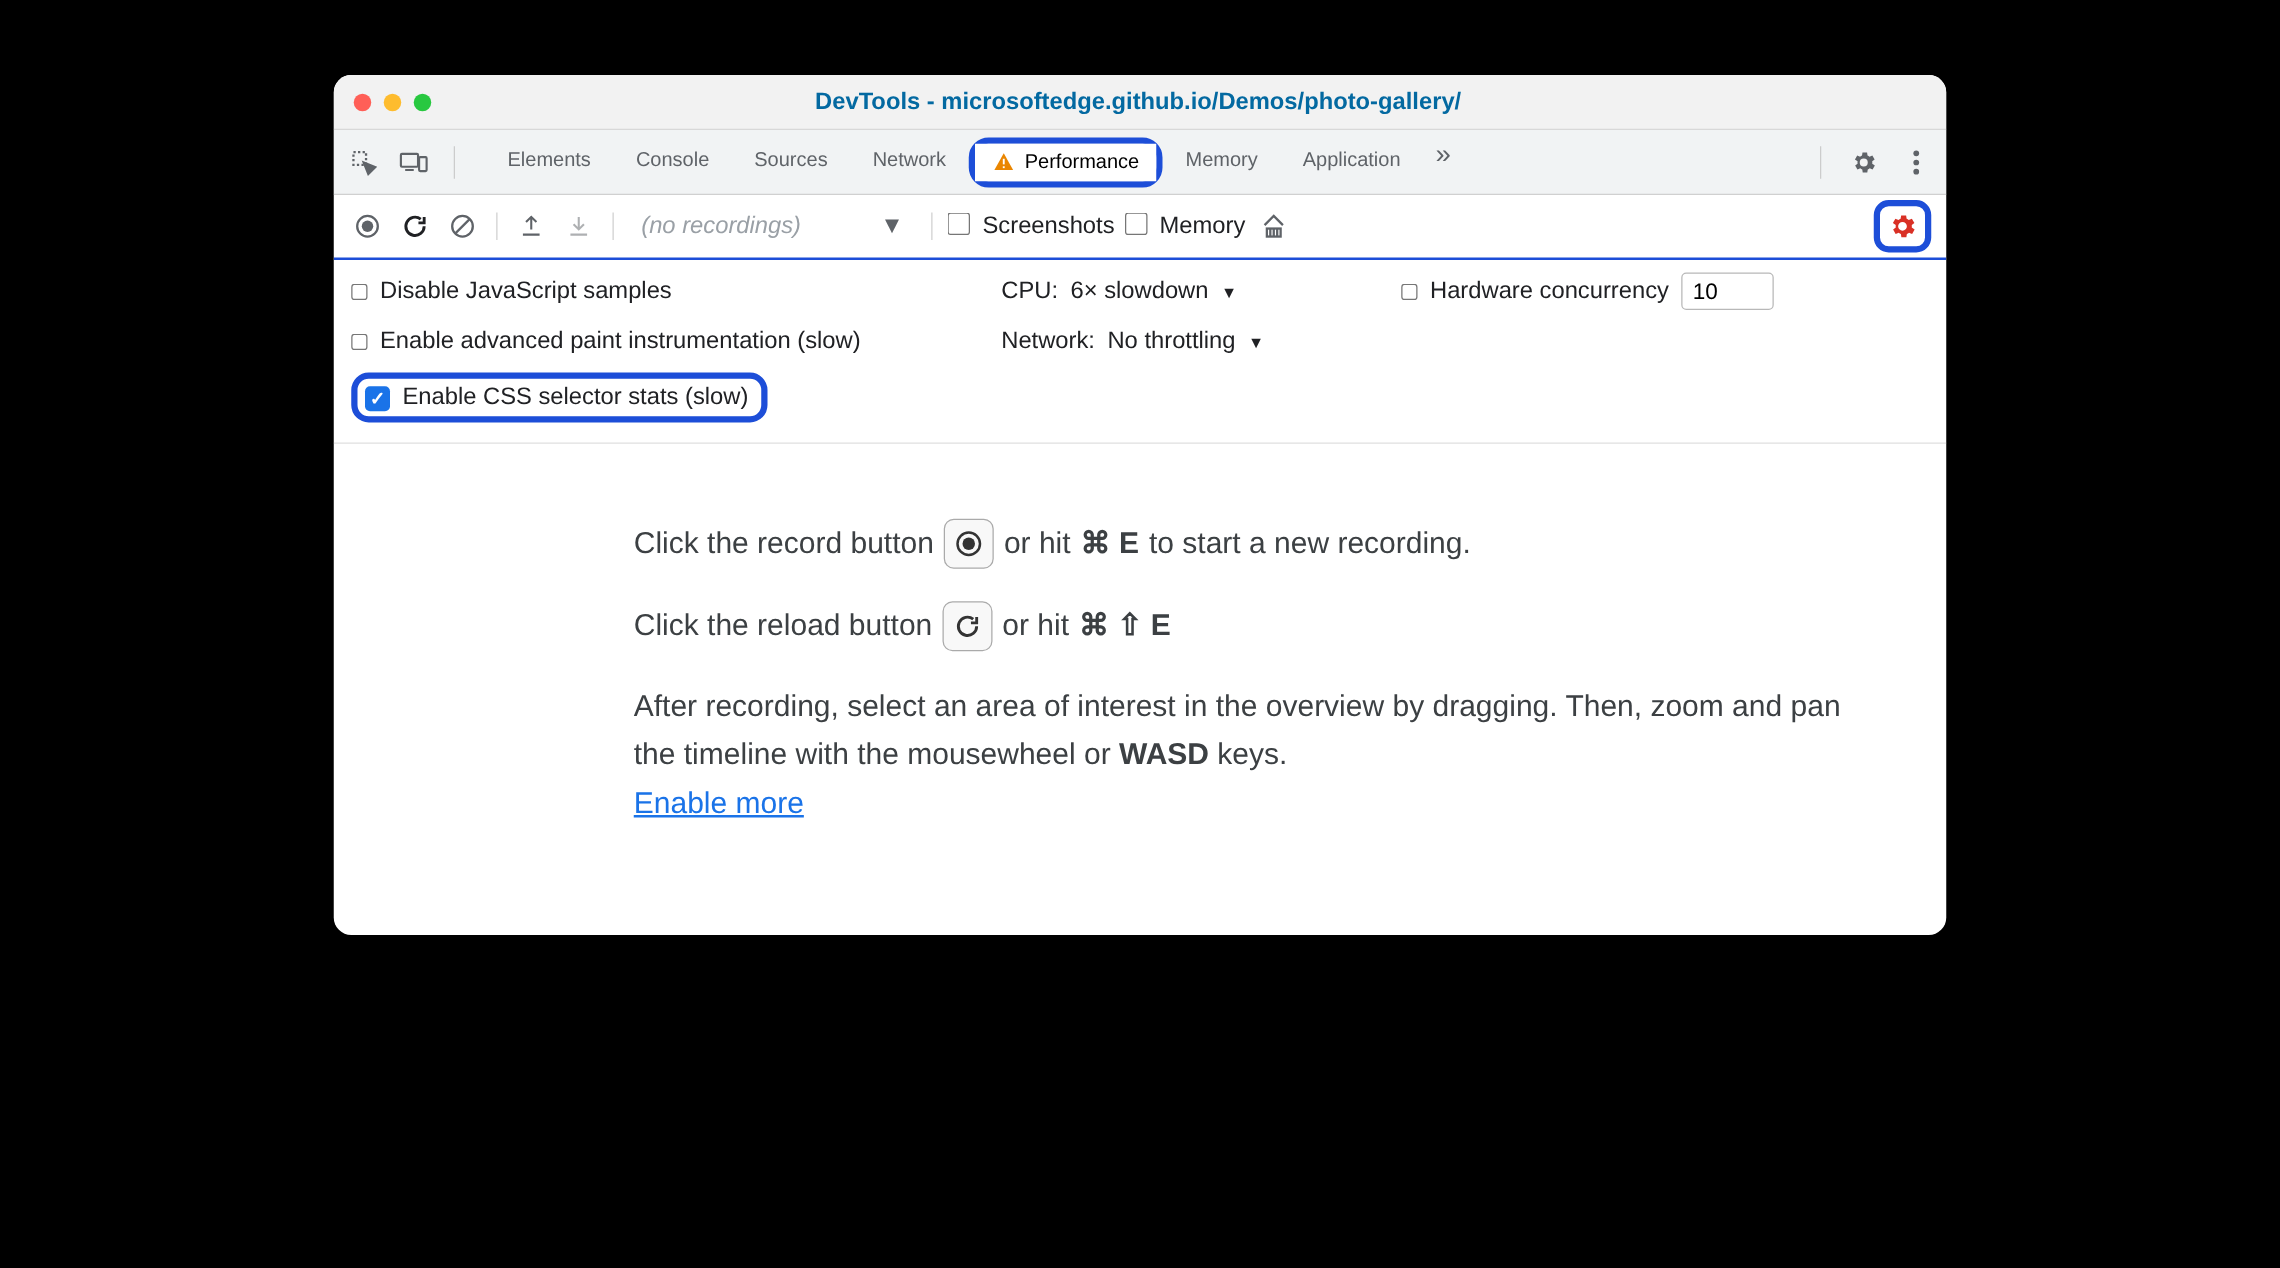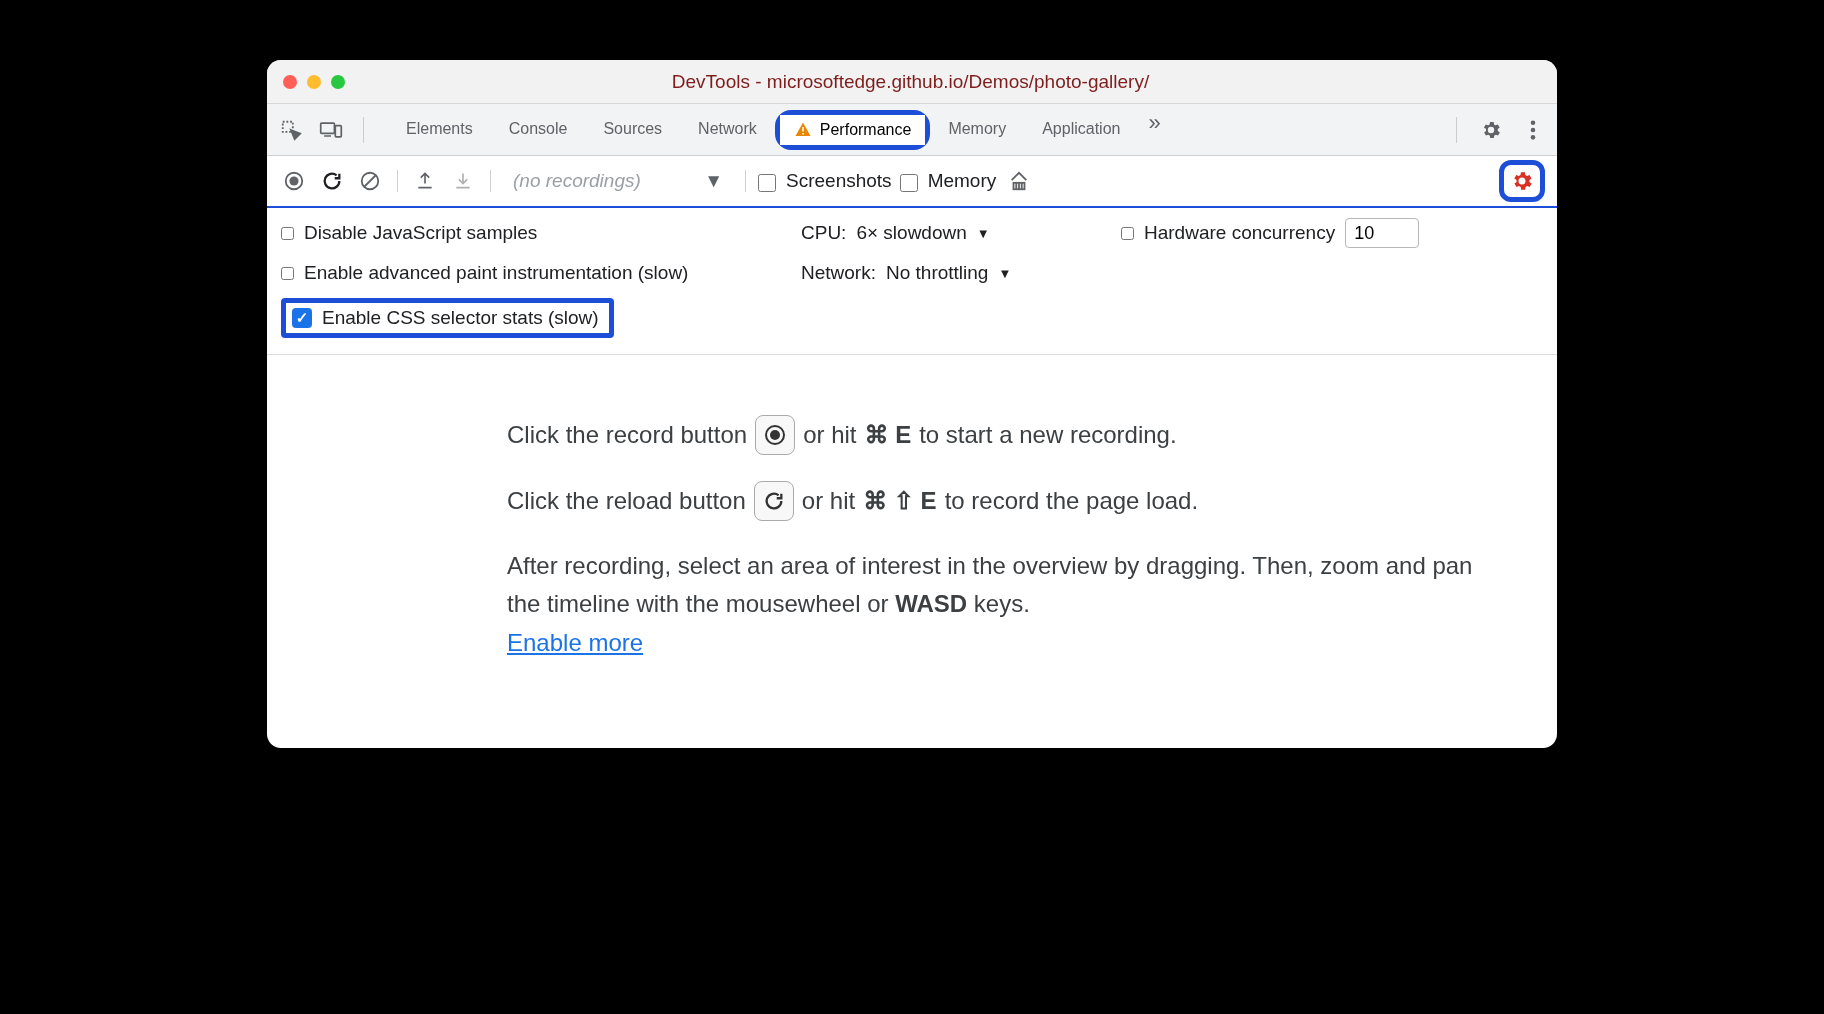--- a/index.html
+++ b/index.html
@@ -31,22 +31,22 @@
 .traffic { display: flex; gap: 10px; padding-left: 16px; }
 .dot { width: 14px; height: 14px; border-radius: 50%; }
 .dot.red { background: #ff5f57; }
 .dot.yellow { background: #febc2e; }
 .dot.green { background: #28c840; }
 .title-text {
   position: absolute;
   left: 0; right: 3px;
   text-align: center;
   font-size: 19px;
-  font-weight: 400;
-  color: #7f1d1d;
+  font-weight: 700;
+  color: #0369a1;
   pointer-events: none;
 }
 .tabbar {
   height: 52px;
   background: #f1f3f4;
   display: flex;
   align-items: center;
   padding: 0 10px;
   border-bottom: 1px solid #d0d0d0;
 }
@@ -96,21 +96,21 @@
 }
 .tb-sep { width: 1px; height: 22px; background: #d0d0d0; margin: 0 4px; }
 .recordings {
   display: flex; align-items: center;
   color: #9aa0a6; font-size: 19px; font-style: italic;
   padding: 0 10px;
   min-width: 230px;
   justify-content: space-between;
 }
 .recordings .arrow { font-style: normal; color: #5f6368; }
-.chk { display: flex; align-items: flex-end; gap: 10px; font-size: 19px; color: #202124; }
+.chk { display: flex; align-items: flex-start; gap: 10px; font-size: 19px; color: #202124; }
 .chk input { width: 18px; height: 18px; }
 .toolbar-right { margin-left: auto; display: flex; align-items: center; gap: 8px; }
 .gear-hl {
   border: 5px solid #1d4ed8;
   border-radius: 12px;
   padding: 4px 6px;
   display: flex;
 }
 .gear-red svg { fill: #d93025; }
 
@@ -132,24 +132,24 @@
   font-size: 19px; color: #202124;
 }
 .select .tri { font-size: 13px; }
 .num-input {
   width: 74px; height: 30px;
   border: 1px solid #b8b8b8; border-radius: 4px;
   font-size: 18px; padding: 0 8px;
 }
 .checked-hl {
   border: 5px solid #1d4ed8;
-  border-radius: 4px;
+  border-radius: 14px;
   padding: 4px 10px 4px 6px;
   display: inline-flex;
-  align-items: center;
+  align-items: flex-end;
   gap: 10px;
 }
 .checked-box {
   width: 20px; height: 20px;
   background: #1a73e8;
   border-radius: 4px;
   display: flex; align-items: center; justify-content: center;
 }
 .checked-box::after {
   content: "✓"; color: #fff; font-size: 15px; font-weight: bold;
@@ -364,21 +364,20 @@
     <p>
       <span>Click the reload button</span>
       <span class="inline-btn">
         <svg width="22" height="22" viewBox="0 0 24 24" fill="none" stroke="#333" stroke-width="2.5">
             <path d="M20 12a8 8 0 1 1-3-6.2"></path>
             <path d="M20 4v5h-5"></path>
           </svg>
       </span>
       <span>or hit</span>
       <span class="kbd">⌘ ⇧ E</span>
-      <span>to record the page load.</span>
     </p>
     <p style="display:block">
       <span>After recording, select an area of interest in the overview by dragging. Then, zoom and pan the timeline with the mousewheel or </span><span class="wasd">WASD</span><span> keys.</span><br>
       <span class="link">Enable more</span>
     </p>
   </div>
 
 </div>
 
 </body></html>

